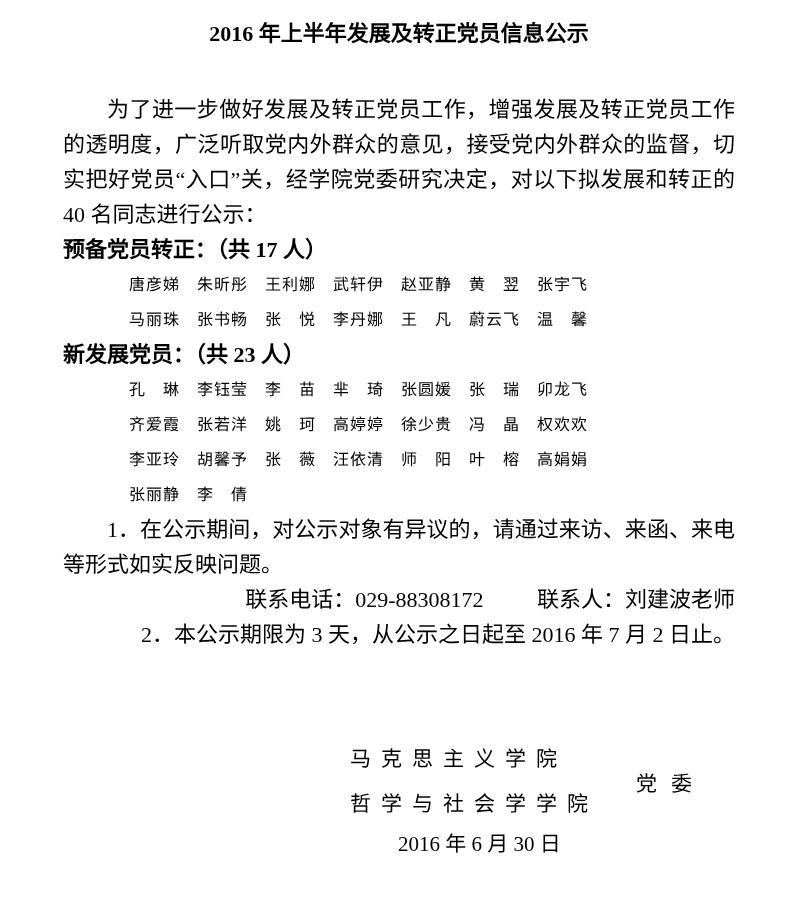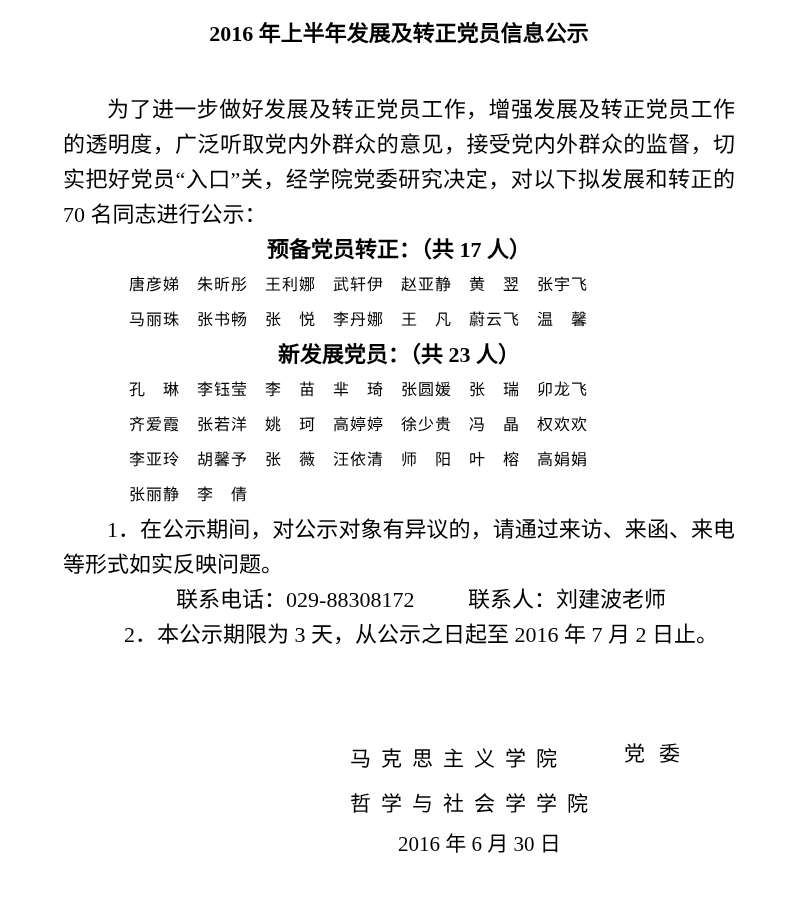--- a/index.html
+++ b/index.html
@@ -34,37 +34,38 @@
     line-height: 35px;
     text-indent: 2em;
     text-align: justify;
   }
   .intro { margin-top: 42px; }
   .sec-heading {
     margin: 0;
     font-size: 22px;
     line-height: 35px;
     font-weight: bold;
-    text-align: center;
+    text-align: left;
   }
   .name-row {
     font-size: 16px;
     line-height: 35px;
     padding-left: 66px;
     white-space: nowrap;
     letter-spacing: 1px;
   }
-  .oneline { white-space: nowrap; text-align: center; }
+  .oneline { white-space: nowrap; text-align: right; }
   .contact-person { margin-left: 48px; }
   .signature {
     display: flex;
+    align-items: center;
     width: fit-content;
     margin-top: 85px;
     margin-left: 287px;
-    gap: 26px;
+    gap: 38px;
   }
   .org {
     font-size: 21px;
     line-height: 45px;
     letter-spacing: 10px;
     white-space: nowrap;
   }
   .committee {
     font-size: 21px;
     letter-spacing: 14px;
@@ -77,21 +78,21 @@
     white-space: nowrap;
   }
 </style>
 </head>
 <body>
 
 <div class="page">
 
   <h1 class="title">2016 年上半年发展及转正党员信息公示</h1>
 
-  <p class="para intro">为了进一步做好发展及转正党员工作，增强发展及转正党员工作的透明度，广泛听取党内外群众的意见，接受党内外群众的监督，切实把好党员“入口”关，经学院党委研究决定，对以下拟发展和转正的 70 名同志进行公示：</p>
+  <p class="para intro">为了进一步做好发展及转正党员工作，增强发展及转正党员工作的透明度，广泛听取党内外群众的意见，接受党内外群众的监督，切实把好党员“入口”关，经学院党委研究决定，对以下拟发展和转正的 40 名同志进行公示：</p>
 
   <h2 class="sec-heading">预备党员转正：（共 17 人）</h2>
   <div class="name-row">唐彦娣　朱昕彤　王利娜　武轩伊　赵亚静　黄　翌　张宇飞</div>
   <div class="name-row">马丽珠　张书畅　张　悦　李丹娜　王　凡　蔚云飞　温　馨</div>
 
   <h2 class="sec-heading">新发展党员：（共 23 人）</h2>
   <div class="name-row">孔　琳　李钰莹　李　苗　芈　琦　张圆媛　张　瑞　卯龙飞</div>
   <div class="name-row">齐爱霞　张若洋　姚　珂　高婷婷　徐少贵　冯　晶　权欢欢</div>
   <div class="name-row">李亚玲　胡馨予　张　薇　汪依清　师　阳　叶　榕　高娟娟</div>
   <div class="name-row">张丽静　李　倩</div>

